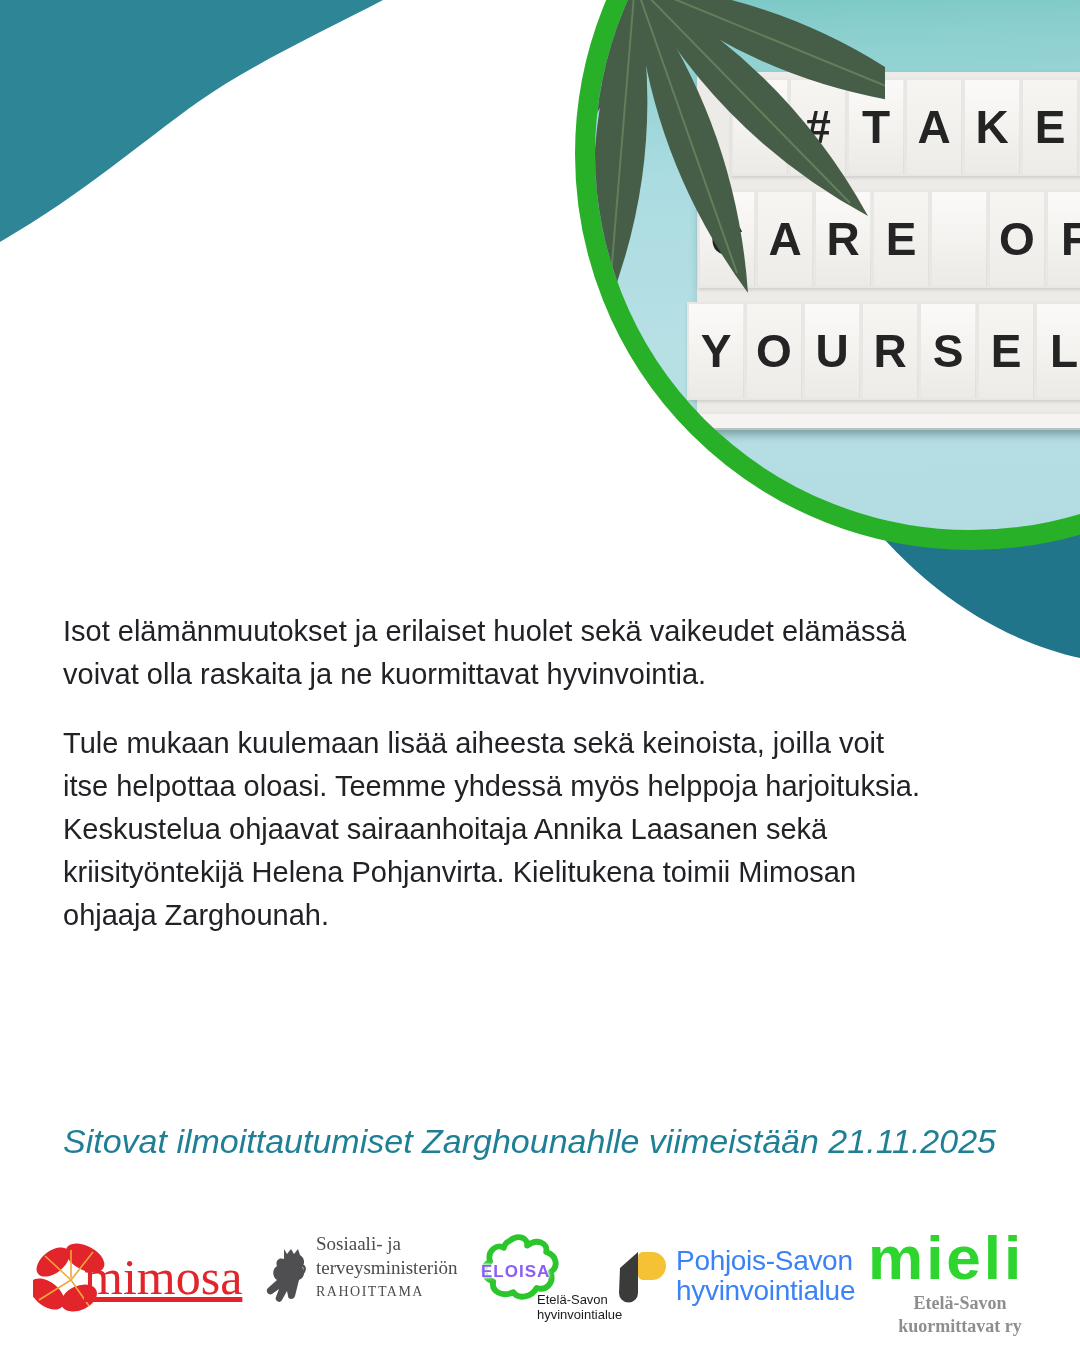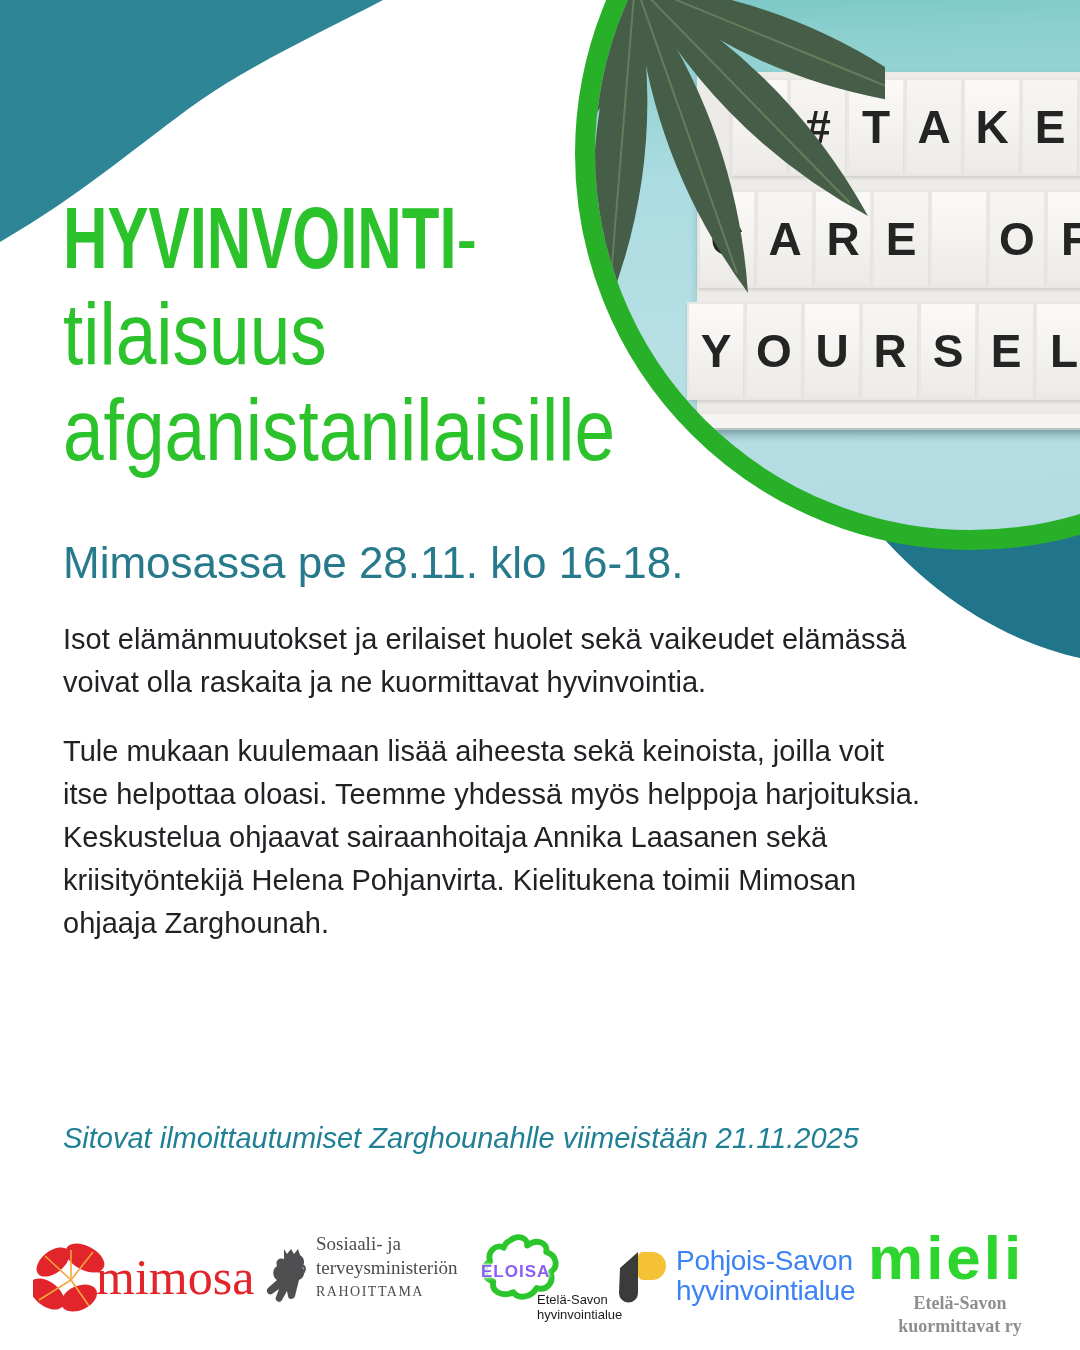--- a/index.html
+++ b/index.html
@@ -32,27 +32,27 @@
   .lb-base{position:absolute;left:82px;top:636px;width:580px;height:14px;background:#f5f4f2;box-shadow:0 6px 10px rgba(30,60,60,.28);}
   .leaf{position:absolute;left:-70px;top:150px;z-index:5;}
   
   .title{position:absolute;left:63px;top:190px;z-index:3;color:#2cc22c;}
   .title .tl{height:96px;line-height:96px;font-size:88px;transform-origin:0 50%;white-space:nowrap;}
   .tl1{font-weight:700;transform:scaleX(.70);}
   .tl1 .thin{font-weight:400;}
   .tl2,.tl3{font-weight:400;transform:scaleX(.83);}
   .subtitle{position:absolute;left:63px;top:538px;z-index:3;font-size:44px;line-height:50px;color:#27798c;white-space:nowrap;}
   .bodytext{position:absolute;left:63px;top:610px;width:995px;z-index:3;color:#212226;font-size:29px;line-height:43px;}
-  .bodytext p{margin:8px 0 26px 0;white-space:pre-line;}
-  .note{position:absolute;left:63px;top:1122px;z-index:3;font-style:italic;font-size:29px;color:#1f7f95;white-space:nowrap;}
+  .bodytext p{margin:0 0 26px 0;white-space:pre-line;}
+  .note{position:absolute;left:63px;top:1122px;z-index:3;font-style:italic;font-size:34px;color:#1f7f95;white-space:nowrap;}
   
   .footer{position:absolute;left:0;top:1215px;width:1080px;height:135px;z-index:4;}
   .logo{position:absolute;}
   .mimosa-flower{left:33px;top:27px;}
-  .mimosa-word{left:96px;top:33px;font-family:"Liberation Serif",serif;font-size:50px;color:#e2242b;}
+  .mimosa-word{left:84px;top:33px;font-family:"Liberation Serif",serif;font-size:50px;color:#e2242b;text-decoration:underline;}
   .stm-lion{left:262px;top:30px;}
   .stm-text{left:316px;top:17px;font-family:"Liberation Serif",serif;font-size:19px;line-height:24px;color:#4c4c4e;}
   .stm-text .caps{letter-spacing:1.5px;font-size:14px;}
   .eloisa-blob{left:478px;top:19px;}
   .eloisa-word{left:481px;top:47px;font-size:17px;font-weight:900;letter-spacing:1px;color:#8b5cf6;
     text-shadow:0 0 3px #fff,0 0 3px #fff,0 0 5px #fff;}
   .eloisa-sub{left:537px;top:77px;font-size:13px;line-height:15px;font-weight:500;color:#1c1c1c;}
   .psavo-icon{left:618px;top:36px;}
   .psavo-text{left:676px;top:31px;font-size:28px;line-height:30px;color:#3b82f6;letter-spacing:-0.3px;}
   .mieli-word{left:868px;top:7px;font-size:62px;font-weight:700;letter-spacing:3px;color:#2ed52e;}
@@ -110,27 +110,21 @@
       <g stroke="#7d9a6a" stroke-width="2" opacity="0.55" fill="none">
         <path d="M110,55 L5,260"></path>
         <path d="M110,55 L85,360"></path>
         <path d="M110,55 L212,345"></path>
         <path d="M110,55 L325,275"></path>
         <path d="M110,55 L395,172"></path>
       </g>
     </svg>
   </div>
 
-  <h1 class="title" style="margin:0;">
-    <div class="tl tl1"><span>HYVINVOINTI</span><span class="thin">-</span></div>
-    <div class="tl tl2">tilaisuus</div>
-    <div class="tl tl3">afganistanilaisille</div>
-  </h1>
 
-  <div class="subtitle">Mimosassa pe 28.11. klo 16-18.</div>
 
   <div class="bodytext">
     <p>Isot elämänmuutokset ja erilaiset huolet sekä vaikeudet elämässä
 voivat olla raskaita ja ne kuormittavat hyvinvointia.</p>
     <p>Tule mukaan kuulemaan lisää aiheesta sekä keinoista, joilla voit
 itse helpottaa oloasi. Teemme yhdessä myös helppoja harjoituksia.
 Keskustelua ohjaavat sairaanhoitaja Annika Laasanen sekä
 kriisityöntekijä Helena Pohjanvirta. Kielitukena toimii Mimosan
 ohjaaja Zarghounah.</p>
   </div>

